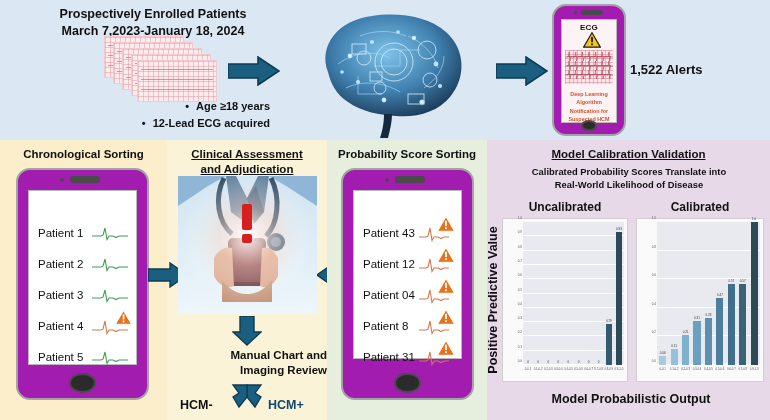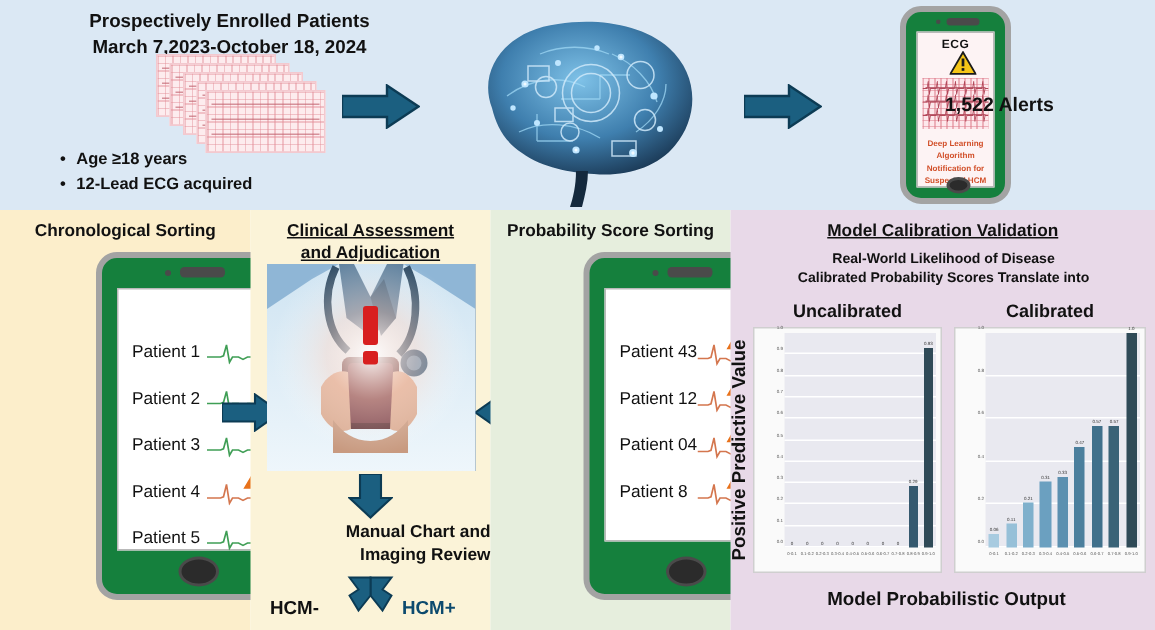--- a/index.html
+++ b/index.html
@@ -29,34 +29,33 @@
       repeating-linear-gradient(to bottom, rgba(226,140,150,.45) 0 1px, transparent 1px 5px);
   }
   .ecg-card i{
     position:absolute; left:3px; right:3px; height:1px; background:#c2626f;
     opacity:.65;
   }
   .bullets{
     position:absolute; left:40px; top:98px; width:230px;
     font-size:11px; font-weight:bold; color:#111; line-height:1.5;
   }
-  .bullets div{ text-align:left; }
+  .bullets div{ text-align:right; }
   .bullets span.b{ margin-right:7px; }
   .arr1{ position:absolute; left:228px; top:56px; width:52px; height:30px; }
   .arr2{ position:absolute; left:496px; top:56px; width:52px; height:30px; }
   .arrow-svg{ display:block; }
 
   
   .brain-wrap{ position:absolute; left:288px; top:2px; width:208px; height:138px; }
 
   
   .phone{
-    position:absolute; border-radius:14px; background:#15803d;
-    border:4px solid #a3a3a3;
-    margin-left:48px;
+    position:absolute; border-radius:14px; background:#a21caf;
+    border:2px solid #a3a3a3;
   }
   .phone-screen{
     position:absolute; background:#ffffff; border:1px solid #b9b9b9;
   }
   .phone-speaker{
     position:absolute; background:#4a4a4a; border-radius:3px;
   }
   .phone-cam{
     position:absolute; background:#4a4a4a; border-radius:50%;
   }
@@ -181,21 +180,21 @@
 </style>
 </head>
 <body>
 
 <div id="fig">
 
   <div class="top-band">
 
     <div class="enroll-title">
       <div>Prospectively Enrolled Patients</div>
-      <div>March 7,2023-October 18, 2024</div>
+      <div>March 7,2023-January 18, 2024</div>
     </div>
 
     <div class="ecg-stack">
       <div class="ecg-card" style="left:0px;  top:0px;">
           <i style="top:8px"></i>
           <i style="top:18px"></i>
           <i style="top:28px"></i>
         </div>
       <div class="ecg-card" style="left:9px;  top:6px;">
           <i style="top:8px"></i>
@@ -537,34 +536,49 @@
             </span>
             <span class="mini-warn" style="right:6px; top:-1px;">
               <svg width="18" height="16" viewBox="0 0 18 16">
                 <polygon points="9,0.6 17.5,15.3 0.5,15.3" fill="#e8721b" stroke="#ffffff" stroke-width="1"></polygon>
                 <rect x="8.1" y="4.7" width="1.8" height="5.4" fill="#ffffff"></rect>
                 <rect x="8.1" y="11.3" width="1.8" height="1.8" fill="#ffffff"></rect>
               </svg>
             </span>
           </div>
 
+          <div class="prow">
+            <span class="nm">Patient 31</span>
+            <span class="mini-ecg" style="right:12px; top:9px;">
+              <svg width="30" height="16" viewBox="0 0 30 16">
+                  <path d="M0,11 L7,11 L9,10.2 L11,2 L13,14.5 L15,11 L19,11 L22,12.6 L25,11 L30,11" stroke="#d4764e" stroke-width="1.1" fill="none"></path>
+                </svg>
+            </span>
+            <span class="mini-warn" style="right:6px; top:-1px;">
+              <svg width="18" height="16" viewBox="0 0 18 16">
+                <polygon points="9,0.6 17.5,15.3 0.5,15.3" fill="#e8721b" stroke="#ffffff" stroke-width="1"></polygon>
+                <rect x="8.1" y="4.7" width="1.8" height="5.4" fill="#ffffff"></rect>
+                <rect x="8.1" y="11.3" width="1.8" height="1.8" fill="#ffffff"></rect>
+              </svg>
+            </span>
+          </div>
 
         </div>
       </div>
       <div class="phone-home" style="left:51px; bottom:5px; width:27px; height:20px;"></div>
     </div>
   </div>
 
   <div class="panel p-cal">
     <div class="panel-title underlined">Model Calibration Validation</div>
   </div>
 
   <div class="cal-sub">
+    <div>Calibrated Probability Scores Translate into</div>
     <div>Real-World Likelihood of Disease</div>
-    <div>Calibrated Probability Scores Translate into</div>
   </div>
 
   <div class="ylab">
     <span>Positive Predictive Value</span>
   </div>
 
   <div class="chart-head" style="left:502px; width:126px; top:200px;">Uncalibrated</div>
   <div class="plot" style="left:502px; top:218px; width:126px; height:164px;">
     <div class="plot-inner">
       <div class="gl" style="bottom:0%"></div>

